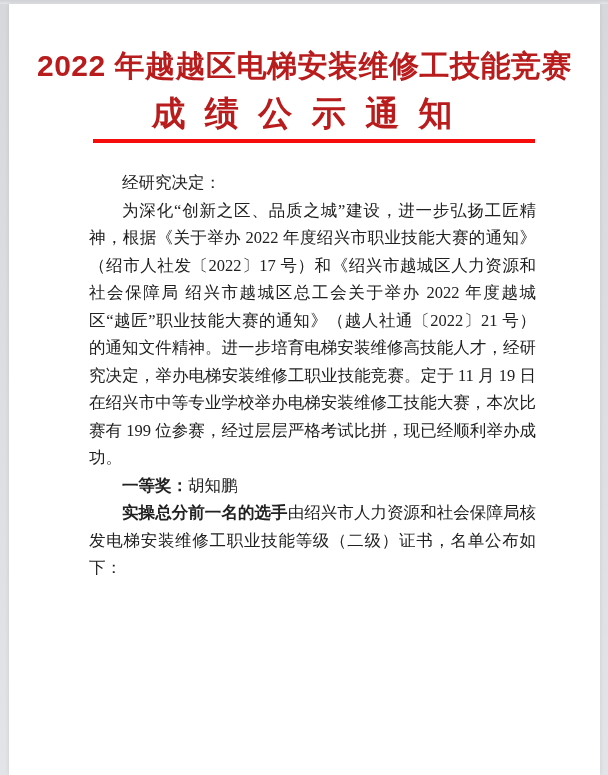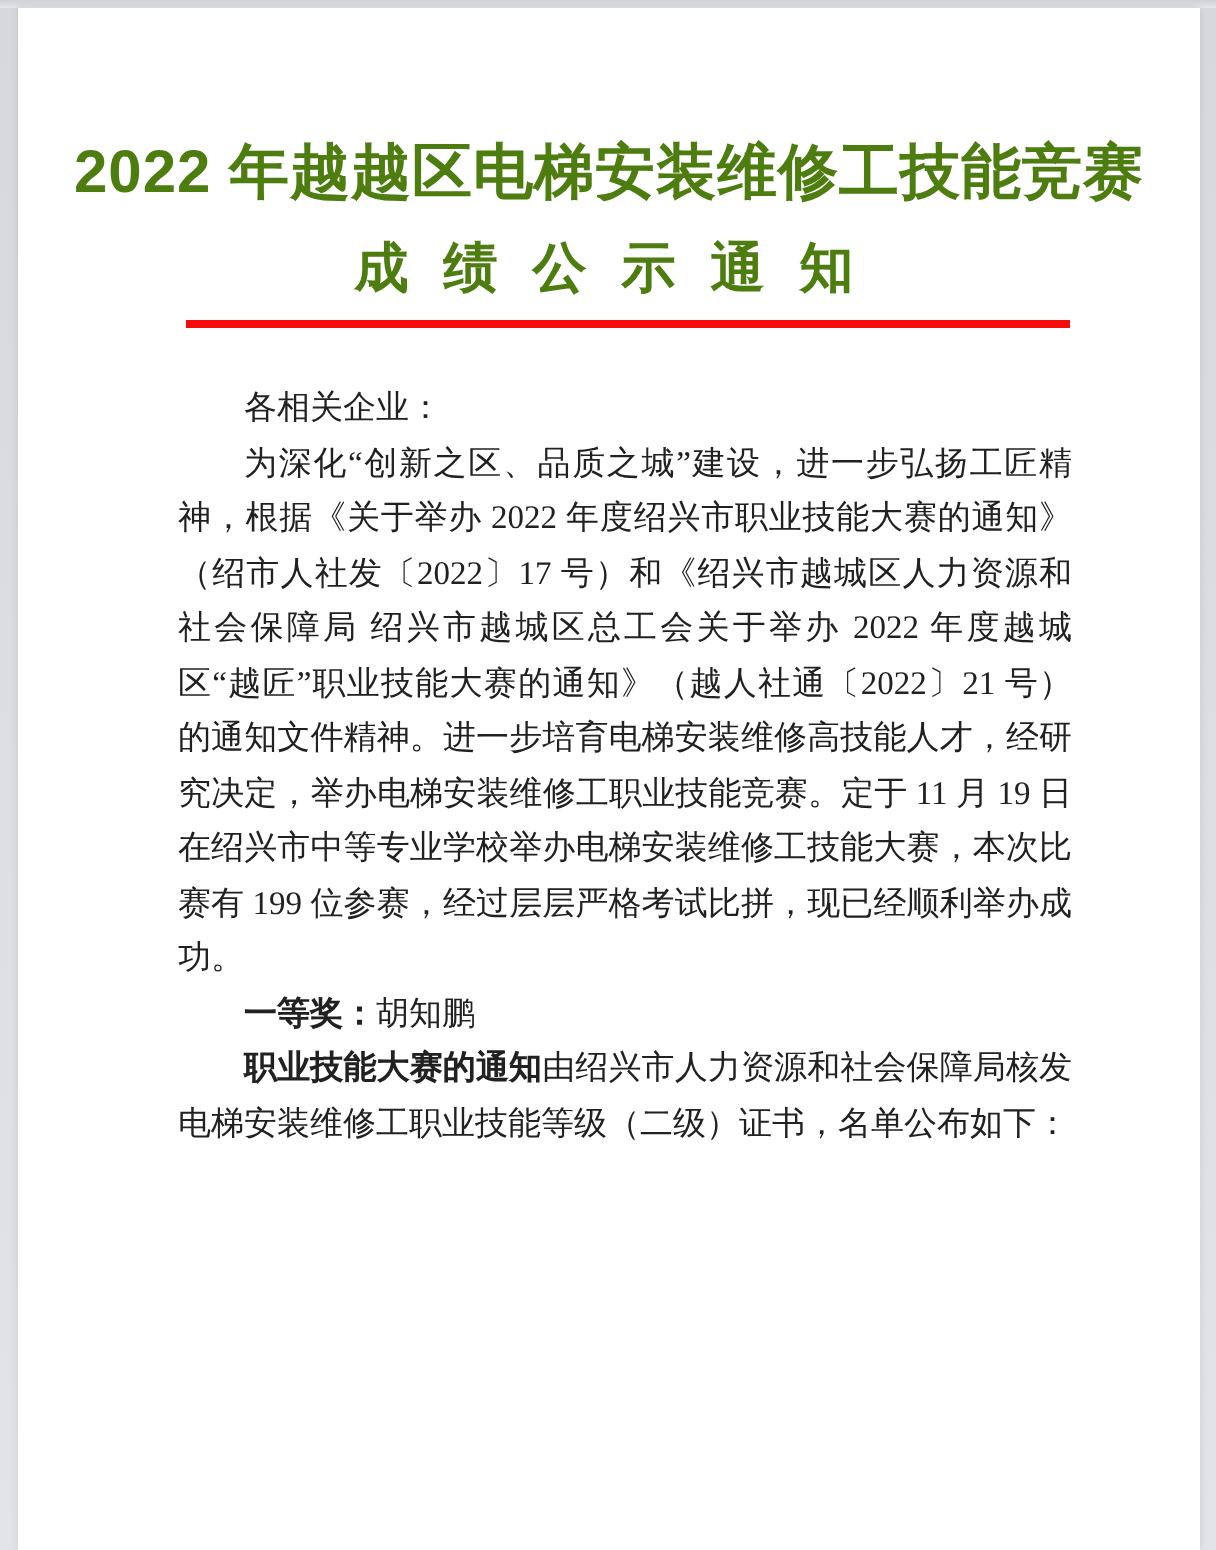--- a/index.html
+++ b/index.html
@@ -23,33 +23,33 @@
   .page {
     position: absolute;
     top: 4px;
     left: 9px;
     right: 8px;
     bottom: 0;
     background: #ffffff;
     box-shadow: 0 0 4px rgba(0,0,0,0.10);
   }
   .doc-title {
-    margin-top: 65px;
+    margin-top: 44px;
     text-align: center;
-    color: #4d7c0f;
+    color: #b91c1c;
     font-family: "Liberation Sans", "DejaVu Sans", sans-serif;
     font-weight: bold;
   }
   .title-line1 {
     font-size: 30px;
     line-height: 36px;
     letter-spacing: 0.5px;
   }
   .title-line2 {
-    font-size: 27px;
+    font-size: 34px;
     line-height: 32px;
     margin-top: 13px;
     letter-spacing: 5px;
   }
   .red-rule {
     height: 4px;
     background: #f70c0c;
     margin: 10px 65px 0 84px;
   }
   .doc-body {
@@ -80,29 +80,29 @@
 <div class="page">
 
   <div class="doc-title">
     <div class="title-line1">2022 年越越区电梯安装维修工技能竞赛</div>
     <div class="title-line2">成 绩 公 示 通 知</div>
     <div class="red-rule"></div>
   </div>
 
   <div class="doc-body">
 
-    <p>各相关企业：</p>
+    <p>经研究决定：</p>
 
     <p>为深化“创新之区、品质之城”建设，进一步弘扬工匠精神，根据《关于举办 2022 年度绍兴市职业技能大赛的通知》（绍市人社发〔2022〕17 号）和《绍兴市越城区人力资源和社会保障局 绍兴市越城区总工会关于举办 2022 年度越城区“越匠”职业技能大赛的通知》（越人社通〔2022〕21 号）的通知文件精神。进一步培育电梯安装维修高技能人才，经研究决定，举办电梯安装维修工职业技能竞赛。定于 11 月 19 日在绍兴市中等专业学校举办电梯安装维修工技能大赛，本次比赛有 199 位参赛，经过层层严格考试比拼，现已经顺利举办成功。</p>
 
 
     <p class="award-line">
       <span class="bold">一等奖：</span><span>胡知鹏</span>
     </p>
 
 
 
     <p>
-      <span class="bold">职业技能大赛的通知</span><span>由绍兴市人力资源和社会保障局核发电梯安装维修工职业技能等级（二级）证书，名单公布如下：</span>
+      <span class="bold">实操总分前一名的选手</span><span>由绍兴市人力资源和社会保障局核发电梯安装维修工职业技能等级（二级）证书，名单公布如下：</span>
     </p>
 
   </div>
 </div>
 
 </body></html>

